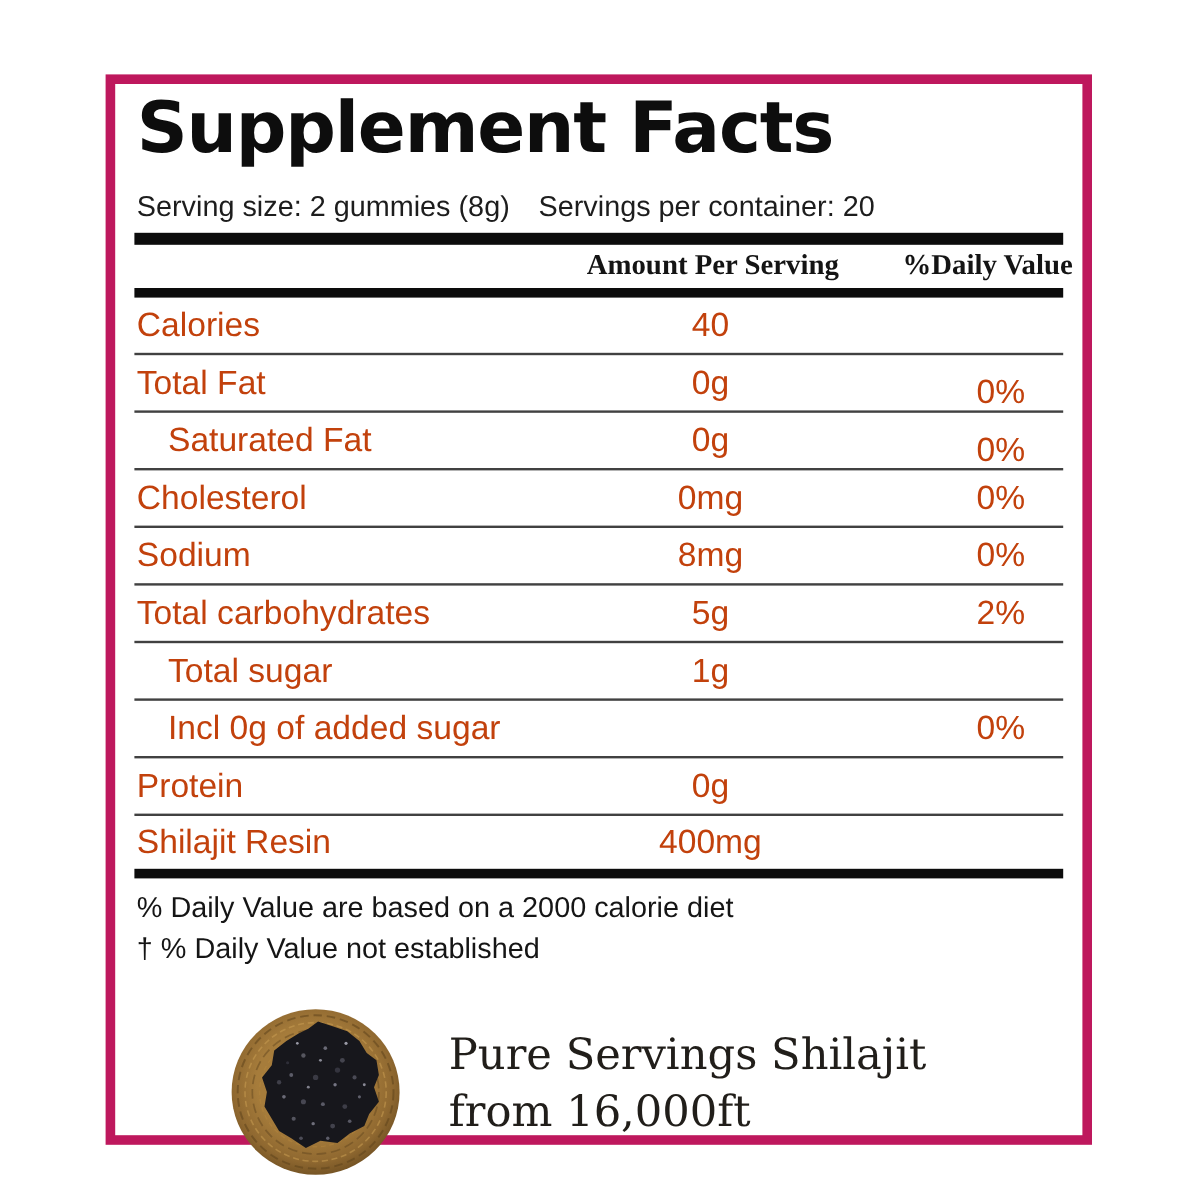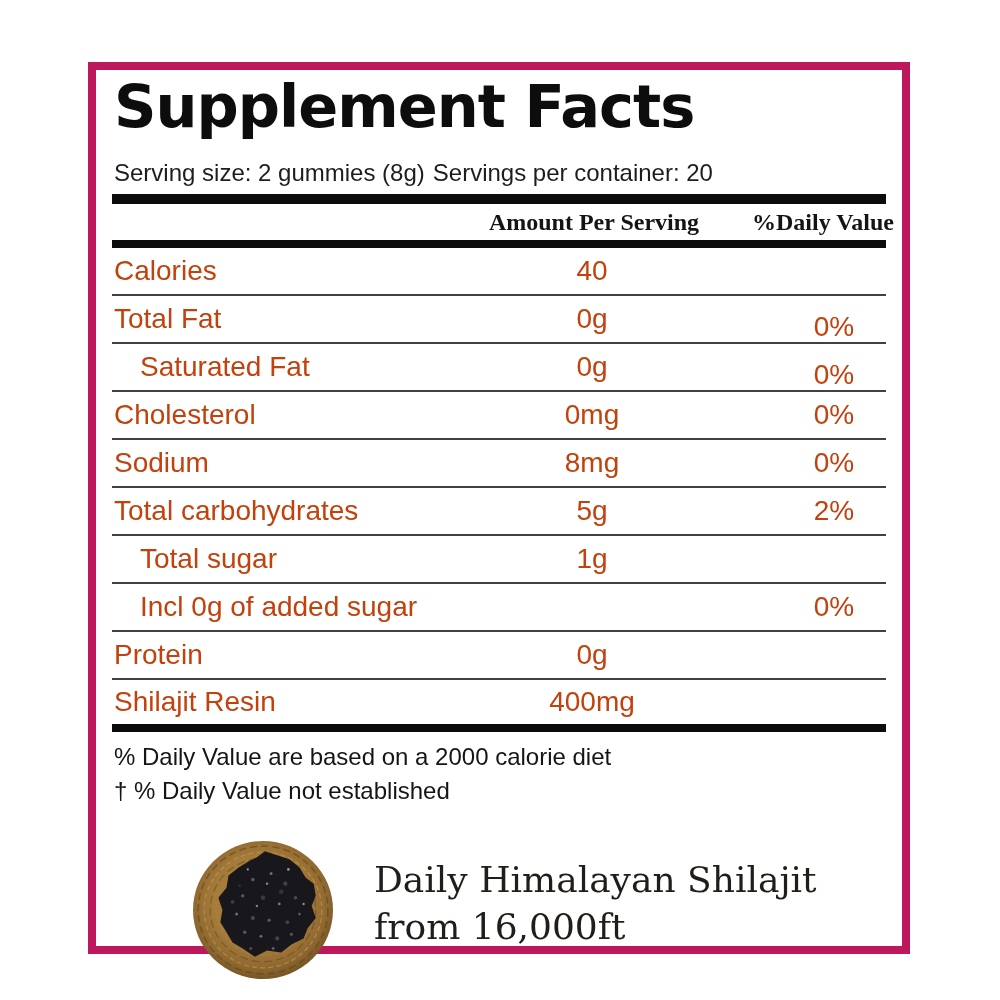--- a/index.html
+++ b/index.html
@@ -19,21 +19,21 @@
     padding:0 16px;
     margin-top:20px;
   }
   .panel-title{
     margin:6px 0 0 2px;
     font-family:"DejaVu Sans", sans-serif;
     font-weight:800;font-size:59px;line-height:62px;
     letter-spacing:-1px;color:#0d0d0d;white-space:nowrap;
   }
   .serving-line{
-    display:flex;gap:8px;margin:20px 0 0 2px;
+    display:flex;gap:24px;margin:20px 0 0 2px;
     font-size:24px;line-height:30px;color:#1d1d1d;
   }
   .bar{background:#0c0c0c;}
   .bar-thick{height:10px;margin-top:6px;}
   .bar-mid{height:8px;}
 
   .col-header{
     position:relative;height:36px;
   }
   .col-header .hdr{
@@ -199,18 +199,18 @@
         <circle cx="58" cy="108" r="1.5" fill="#4c4c57"></circle>
           <circle cx="80" cy="108" r="1.4" fill="#5d5d69"></circle>
         <circle cx="95" cy="30" r="1.3" fill="#9a9aa6"></circle>
           <circle cx="55" cy="30" r="1.1" fill="#9a9aa6"></circle>
         <circle cx="110" cy="64" r="1.2" fill="#8a8a96"></circle>
           <circle cx="47" cy="46" r="1.3" fill="#2e2e38"></circle>
       </g>
     </svg>
 
     <div class="caption">
-      <div>Daily Himalayan Shilajit</div>
+      <div>Pure Servings Shilajit</div>
       <div>from 16,000ft</div>
     </div>
   </section>
 
 </div>
 
 </body></html>

